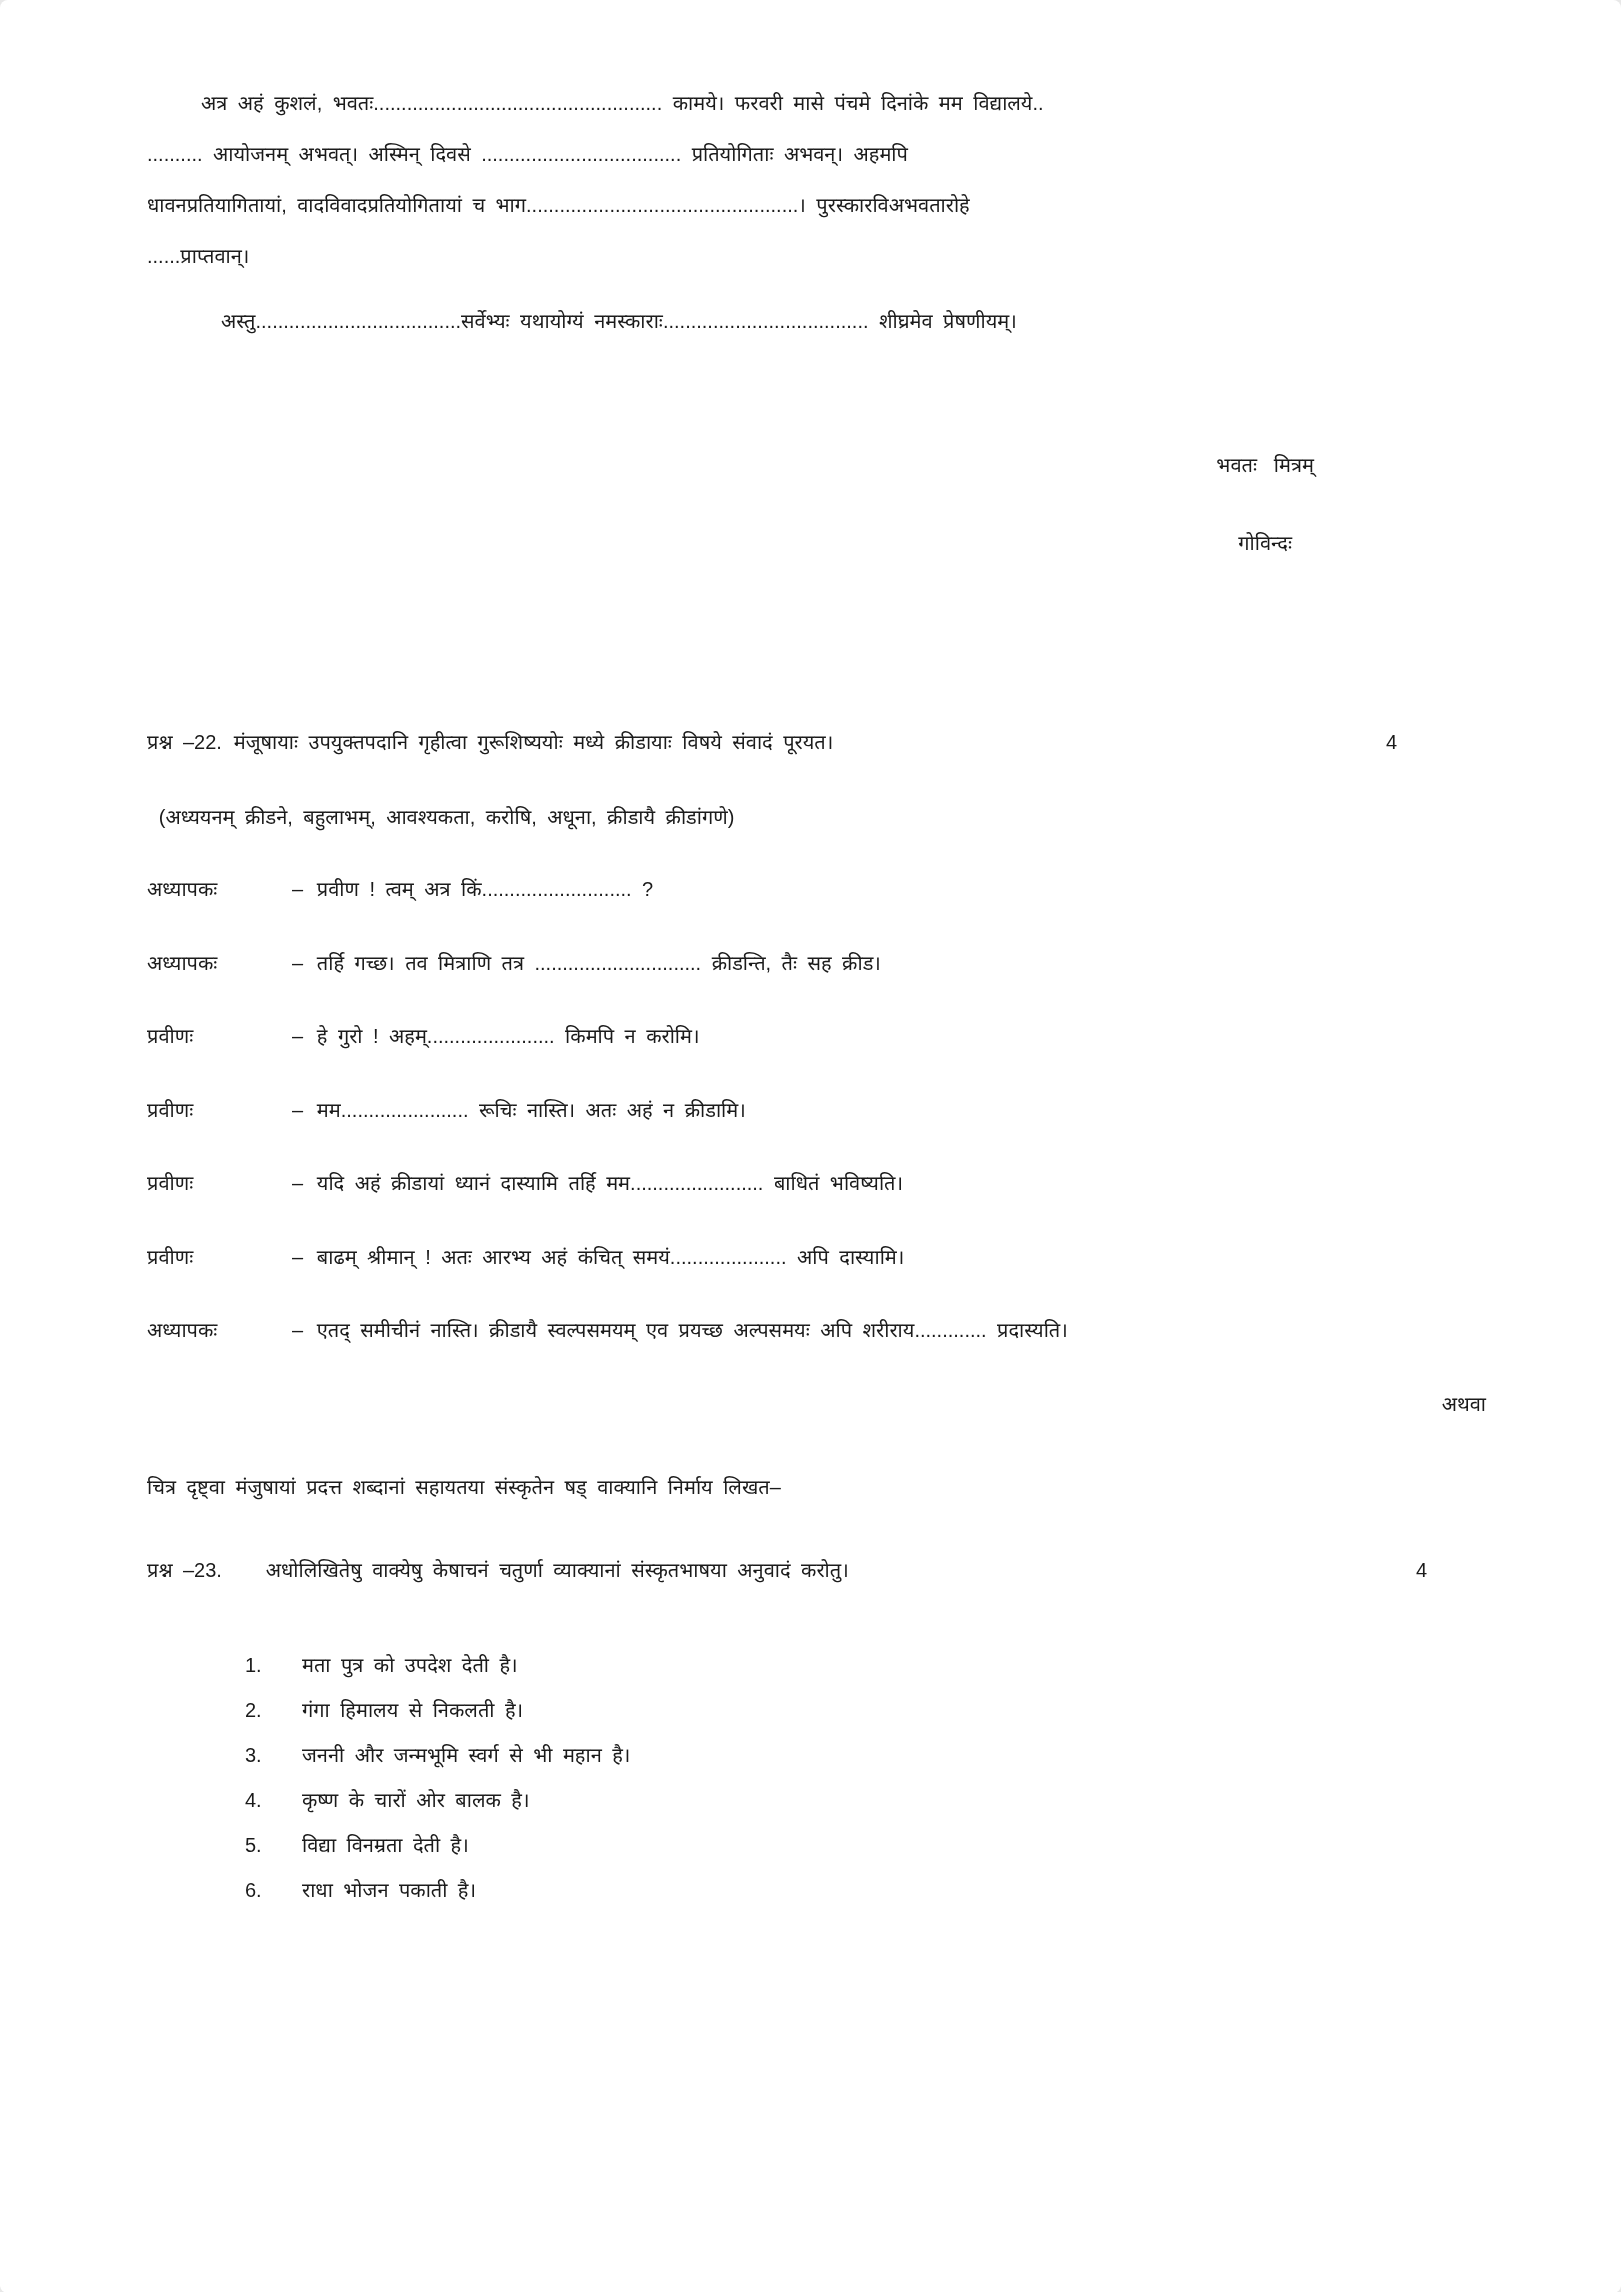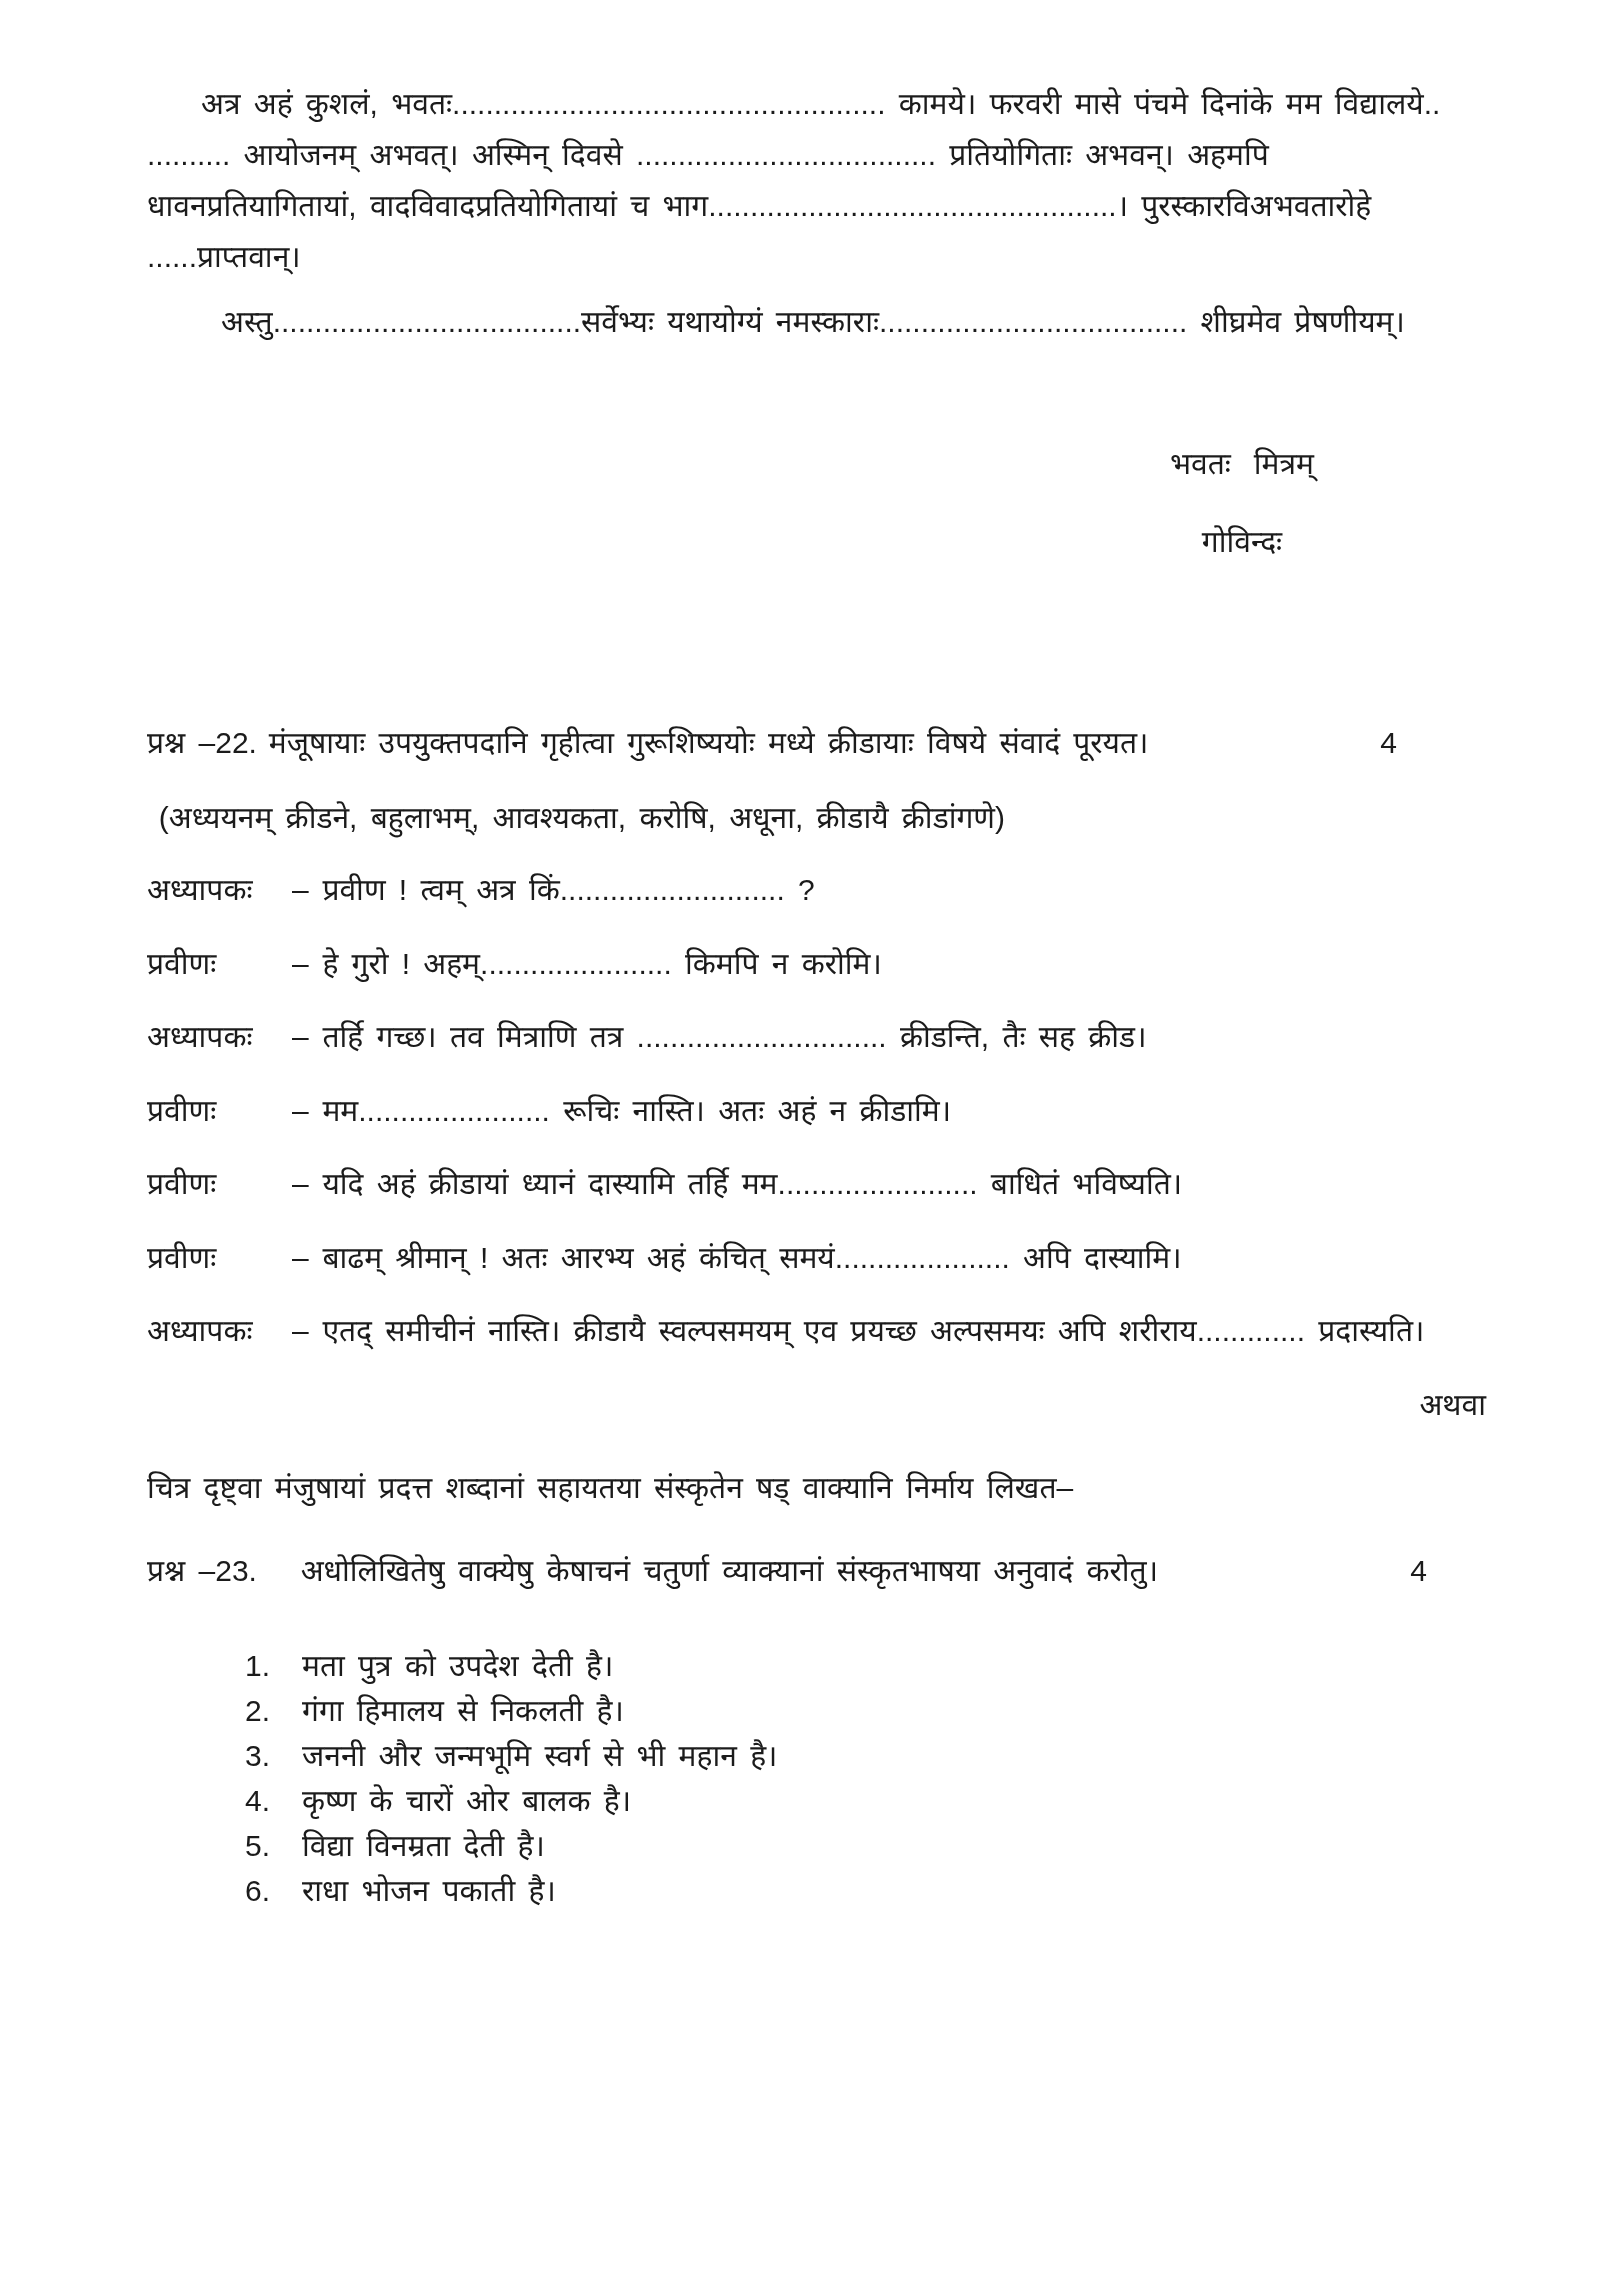--- a/index.html
+++ b/index.html
@@ -8,25 +8,26 @@
     background: #e8e8e8;
   }
   .page {
     position: relative;
     width: 1621px;
     min-height: 2293px;
     margin: 0 auto;
     background: #ffffff;
     color: #1b1b1b;
     font-family: "Liberation Sans", "DejaVu Sans", sans-serif;
-    font-size: 30px;
+    font-size: 20px;
     box-sizing: border-box;
     padding: 78px 57px 39px 147px;
     word-spacing: 4.9px;
     overflow: hidden;
+    border-radius: 8px;
   }
   p { margin: 0; }
 
   
   .letter-line {
     line-height: 51px;
     white-space: nowrap;
   }
   .letter-line.indent { text-indent: 54px; }
   .closing-line {
@@ -132,22 +133,22 @@
   <div class="question-row q22-row">
     <span class="q-label">प्रश्न –22.</span>
     <span class="q-text">मंजूषायाः उपयुक्तपदानि गृहीत्वा गुरूशिष्ययोः मध्ये क्रीडायाः विषये संवादं पूरयत।</span>
     <span class="marks">4</span>
   </div>
 
   <p class="word-bank">(अध्ययनम् क्रीडने, बहुलाभम्, आवश्यकता, करोषि, अधूना, क्रीडायै क्रीडांगणे)</p>
 
   <div class="dialogue-section">
     <p class="dialogue-line"><span class="speaker">अध्यापकः</span><span class="dlg-dash">–</span><span>प्रवीण ! त्वम् अत्र किं........................... ?</span></p>
+    <p class="dialogue-line"><span class="speaker">अध्यापकः</span><span class="dlg-dash">–</span><span>तर्हि गच्छ। तव मित्राणि तत्र .............................. क्रीडन्ति, तैः सह क्रीड।</span></p>
     <p class="dialogue-line"><span class="speaker">प्रवीणः</span><span class="dlg-dash">–</span><span>हे गुरो ! अहम्....................... किमपि न करोमि।</span></p>
-    <p class="dialogue-line"><span class="speaker">अध्यापकः</span><span class="dlg-dash">–</span><span>तर्हि गच्छ। तव मित्राणि तत्र .............................. क्रीडन्ति, तैः सह क्रीड।</span></p>
     <p class="dialogue-line"><span class="speaker">प्रवीणः</span><span class="dlg-dash">–</span><span>मम....................... रूचिः नास्ति। अतः अहं न क्रीडामि।</span></p>
     <p class="dialogue-line"><span class="speaker">प्रवीणः</span><span class="dlg-dash">–</span><span>यदि अहं क्रीडायां ध्यानं दास्यामि तर्हि मम........................ बाधितं भविष्यति।</span></p>
     <p class="dialogue-line"><span class="speaker">प्रवीणः</span><span class="dlg-dash">–</span><span>बाढम् श्रीमान् ! अतः आरभ्य अहं कंचित् समयं..................... अपि दास्यामि।</span></p>
     <p class="dialogue-line"><span class="speaker">अध्यापकः</span><span class="dlg-dash">–</span><span>एतद् समीचीनं नास्ति। क्रीडायै स्वल्पसमयम् एव प्रयच्छ अल्पसमयः अपि शरीराय............. प्रदास्यति।</span></p>
   </div>
 
   <p class="or-divider">अथवा</p>
 
   <p class="alt-question">चित्र दृष्ट्वा मंजुषायां प्रदत्त शब्दानां सहायतया संस्कृतेन षड् वाक्यानि निर्माय लिखत–</p>
 

